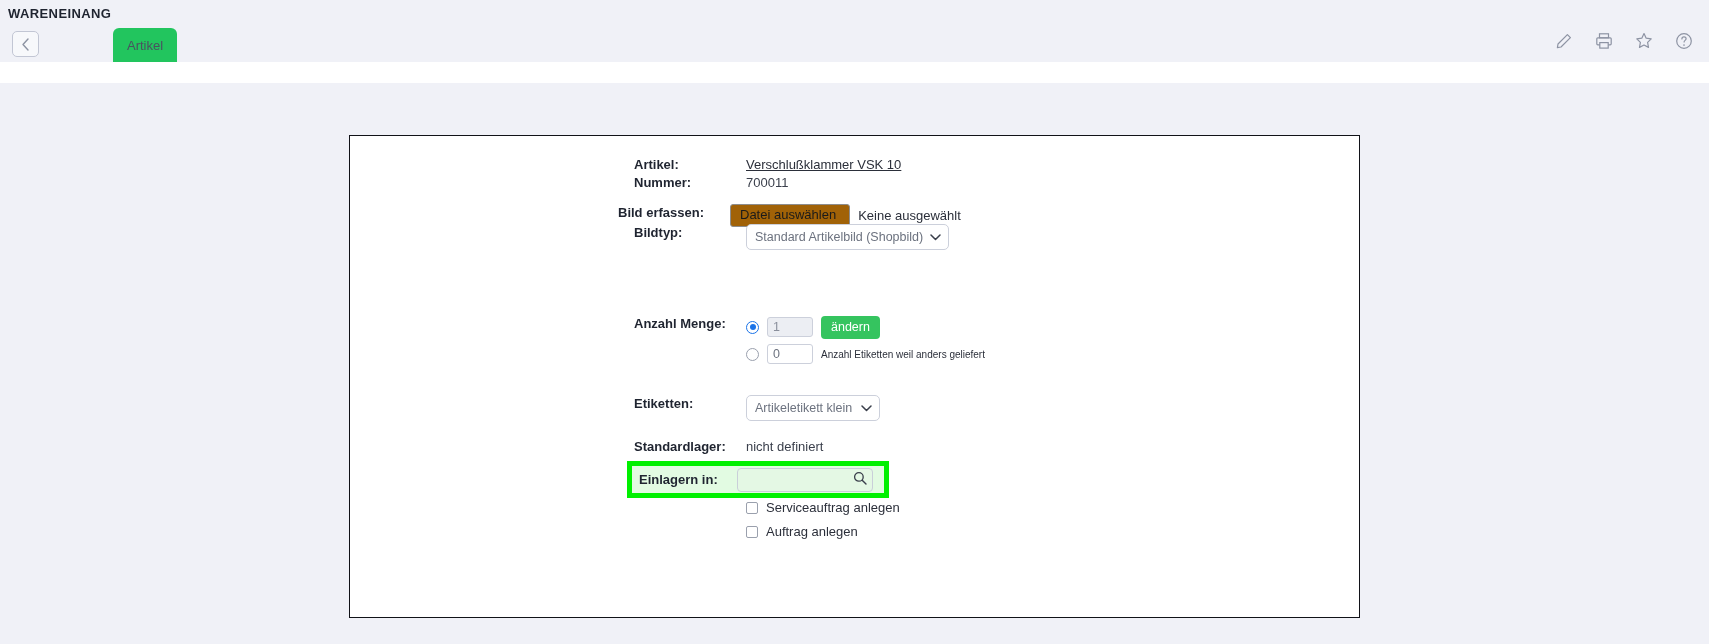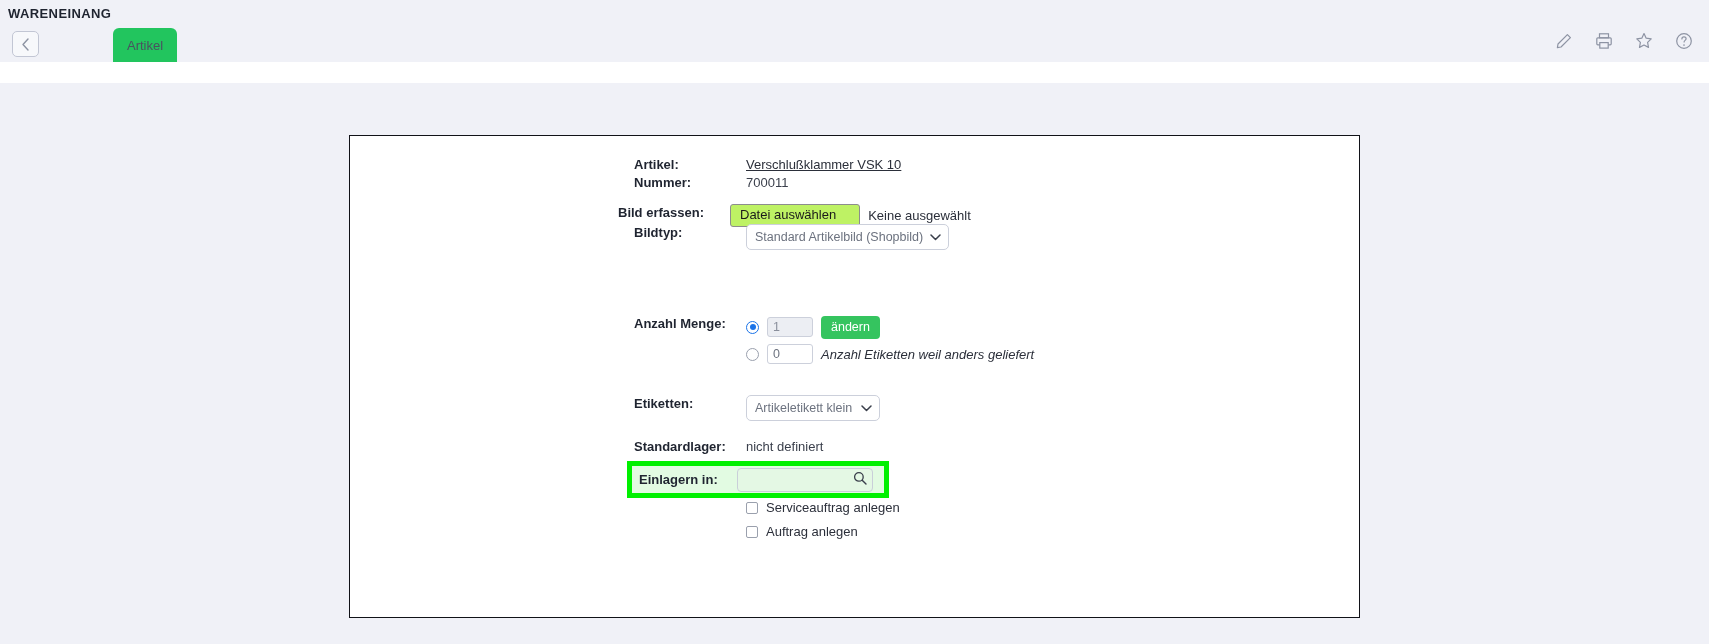--- a/index.html
+++ b/index.html
@@ -135,24 +135,24 @@
   #row-etiketten { left: 284px; top: 259px; }
   #row-standardlager { left: 284px; top: 302px; }
   #row-einlagern { left: 277px; top: 325px; }
   #row-checkboxes { left: 284px; top: 362px; }
   #row-actions { left: 284px; top: 415px; }
 
   
   .file-ctl { display: flex; align-items: center; gap: 8px; }
   #file-choose-button {
     font-size: 13px;
-    padding: 2px 23px 3px 9px;
+    padding: 2px 13px 3px 9px;
     border: 1px solid #8d8d8d;
     border-radius: 3px;
-    background: #bef264;
+    background: #a16207;
     color: #1a1a1a;
     cursor: pointer;
     line-height: 16px;
     font-family: "Liberation Sans", sans-serif;
   }
   #file-status { font-size: 13px; color: #2b2f3a; }
 
   
   .sel {
     position: relative;
@@ -230,21 +230,21 @@
     padding: 0 10px;
     border: none;
     border-radius: 4px;
     background: #35c45f;
     color: #ffffff;
     font-size: 12.5px;
     font-family: "Liberation Sans", sans-serif;
     cursor: pointer;
     line-height: 23px;
   }
-  #label-etiketten-note { font-size: 13px; color: #2b2f3a; font-style: italic; }
+  #label-etiketten-note { font-size: 10px; color: #2b2f3a; }
 
   
   #einlagern-highlight {
     border: 5px solid #00f000;
     background: #e2fbe2;
     padding: 5px 8px 5px 7px;
     display: flex;
     align-items: center;
     width: 262px;
     height: 37px;

